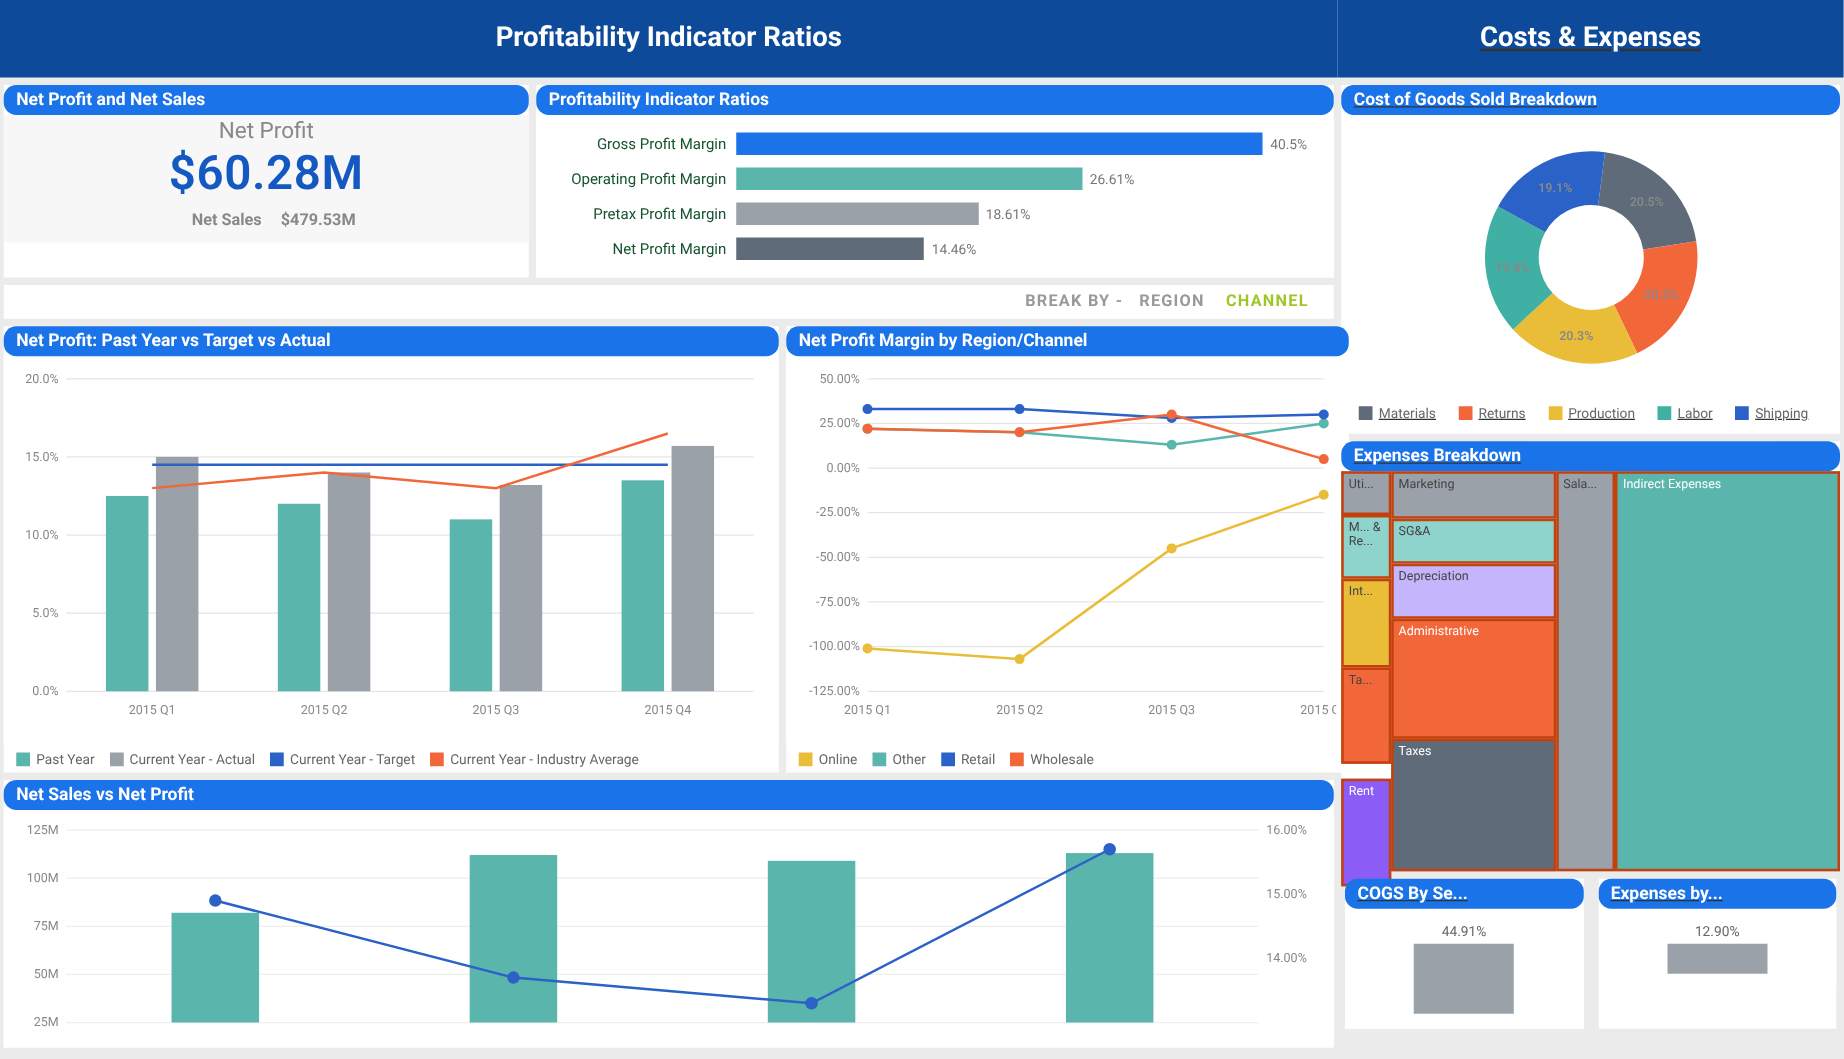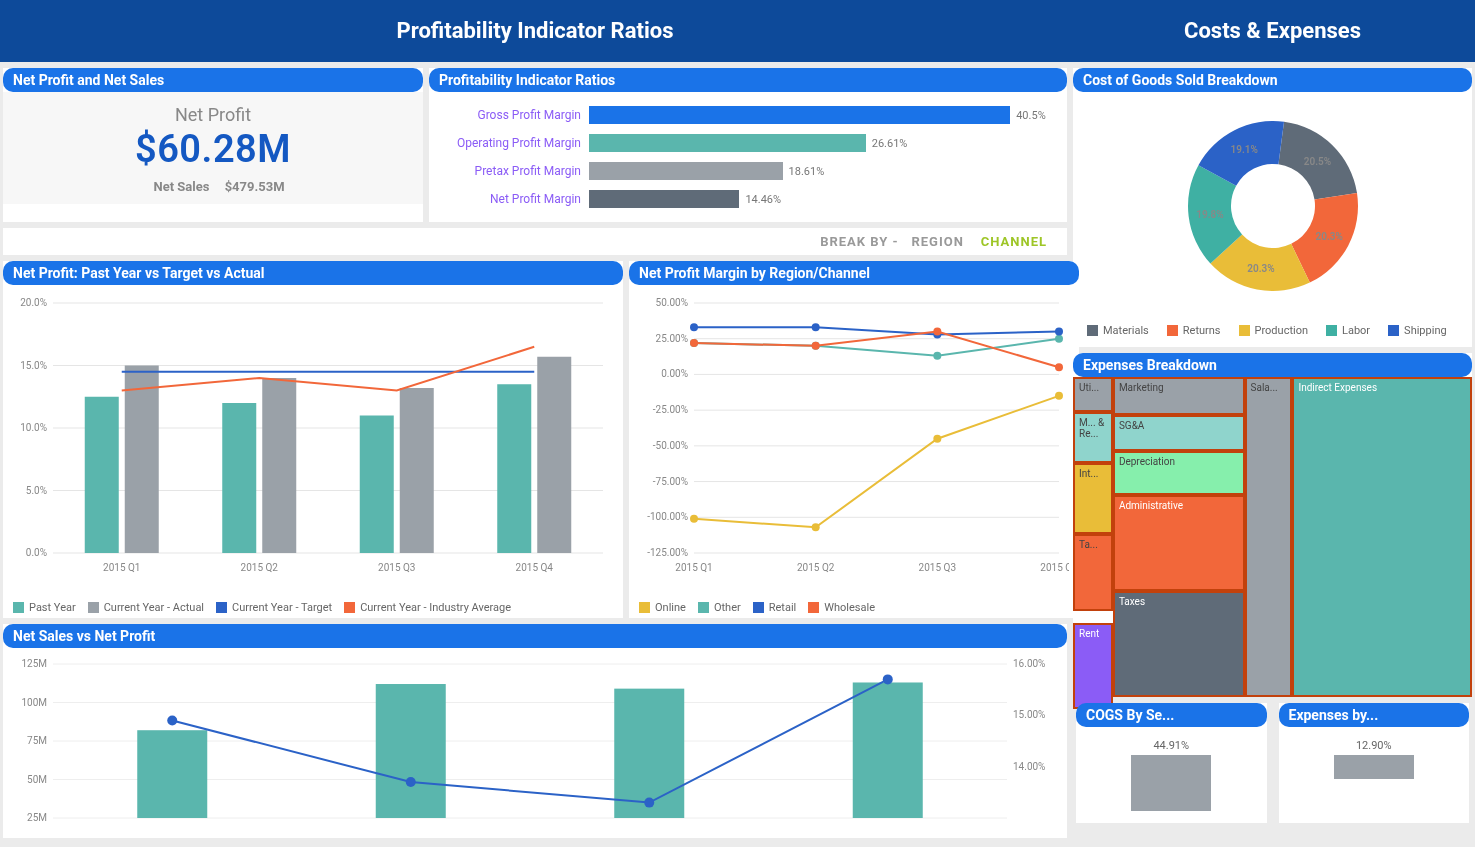--- a/index.html
+++ b/index.html
@@ -1,30 +1,30 @@
 <!DOCTYPE html>
 <html><head>
 <meta charset="utf-8">
 <style>
 * { box-sizing: border-box; margin: 0; padding: 0; }
 body { font-family: -apple-system, "Segoe UI", Roboto, Arial, sans-serif; background: #ebebeb; width: 1475px; height: 847px; overflow: hidden; color: #333; }
 .row { display: flex; }
 .main-left { width: 1070px; }
-.main-right { width: 405px; }
+.main-right { width: 405px; text-decoration: underline; }
 .dash-header { background: #0d4a9a; color: #fff; font-weight: 700; font-size: 22px; text-align: center; height: 62px; line-height: 62px; }
 .panel { margin: 6px 3px 0 3px; background: #fff; }
 .panel-header { background: #1a73e8; color: #fff; font-size: 14px; font-weight: 700; padding: 4px 10px; position: relative; border-radius: 10px; }
 .panel-body { background: #fff; padding: 8px 10px; }
-.kpi { text-align: center; padding: 12px 10px 10px 10px; background: #f7f7f7; }
+.kpi { text-align: center; padding: 2px 10px 10px 10px; background: #f7f7f7; }
 .kpi-title { color: #888; font-size: 18px; margin-bottom: 2px; }
 .kpi-value { color: #1458c2; font-size: 38px; font-weight: 600; letter-spacing: 0.5px; }
 .kpi-sub { color: #999; font-size: 13px; margin-top: 8px; }
 .kpi-sub span { color: #888; font-weight: 700; margin-left: 12px; }
 .hbar-row { display: flex; align-items: center; height: 26px; margin: 2px 0; }
-.hbar-label { width: 150px; text-align: right; font-size: 12px; color: #8b5cf6; padding-right: 8px; }
+.hbar-label { width: 150px; text-align: right; font-size: 12px; color: #14532d; padding-right: 8px; }
 .hbar-track { flex: 1; position: relative; height: 18px; display: flex; align-items: center; }
 .hbar-fill { height: 18px; }
 .hbar-val { font-size: 11px; color: #777; margin-left: 6px; }
 .break-bar { background: #fff; text-align: right; font-size: 13px; padding: 6px 20px 6px 0; color: #999; letter-spacing: 1px; font-weight: 700; margin: 6px 3px 0 3px; }
 .break-active { color: #9ec627; }
 .legend { display: flex; flex-wrap: wrap; gap: 12px; font-size: 11px; color: #666; padding: 6px 10px 4px 10px; }
 .lg-item { display: flex; align-items: center; gap: 5px; }
 .swatch { width: 11px; height: 11px; display: inline-block; }
 svg text { font-size: 10px; fill: #888; }
 .treemap { position: relative; width: 100%; height: 320px; font-size: 10px; }
@@ -247,21 +247,21 @@
     <div class="panel">
       <div class="panel-header">Expenses Breakdown</div>
       <div class="treemap" id="treemap">
           <div class="tm-cell" style="left: 0%; top: 0%; width: 10%; height: 11%; background: rgb(154, 161, 168);">Uti...</div>
           <div class="tm-cell" style="left: 0%; top: 11%; width: 10%; height: 16%; background: rgb(143, 212, 204);">M... &amp; Re...</div>
           <div class="tm-cell" style="left: 0%; top: 27%; width: 10%; height: 22%; background: rgb(233, 189, 56);">Int...</div>
           <div class="tm-cell" style="left: 0%; top: 49%; width: 10%; height: 24%; background: rgb(242, 103, 58);">Ta...</div>
           <div class="tm-cell" style="left: 0%; top: 73%; width: 10%; height: 27%; background: #8b5cf6; color: rgb(255, 255, 255); margin-top: 12px;">Rent</div>
           <div class="tm-cell" style="left: 10%; top: 0%; width: 33%; height: 12%; background: rgb(154, 161, 168);">Marketing</div>
           <div class="tm-cell" style="left: 10%; top: 12%; width: 33%; height: 11%; background: rgb(143, 212, 204);">SG&amp;A</div>
-          <div class="tm-cell" style="left: 10%; top: 23%; width: 33%; height: 14%; background: #86efac;">Depreciation</div>
+          <div class="tm-cell" style="left: 10%; top: 23%; width: 33%; height: 14%; background: #c4b5fd;">Depreciation</div>
           <div class="tm-cell" style="left: 10%; top: 67%; width: 33%; height: 33%; background: rgb(95, 107, 120); color: rgb(255, 255, 255);">Taxes</div>
           <div class="tm-cell" style="left: 10%; top: 37%; width: 33%; height: 30%; background: rgb(242, 103, 58); color: rgb(255, 255, 255);">Administrative</div>
           <div class="tm-cell" style="left: 55%; top: 0%; width: 45%; height: 100%; background: rgb(90, 182, 173); color: rgb(255, 255, 255);">Indirect Expenses</div>
           <div class="tm-cell" style="left: 43%; top: 0%; width: 12%; height: 100%; background: rgb(154, 161, 168);">Sala...</div>
         </div>
     </div>
 
     <div class="mini-panels">
       <div class="panel mini">
         <div class="panel-header">COGS By Se...</div>

